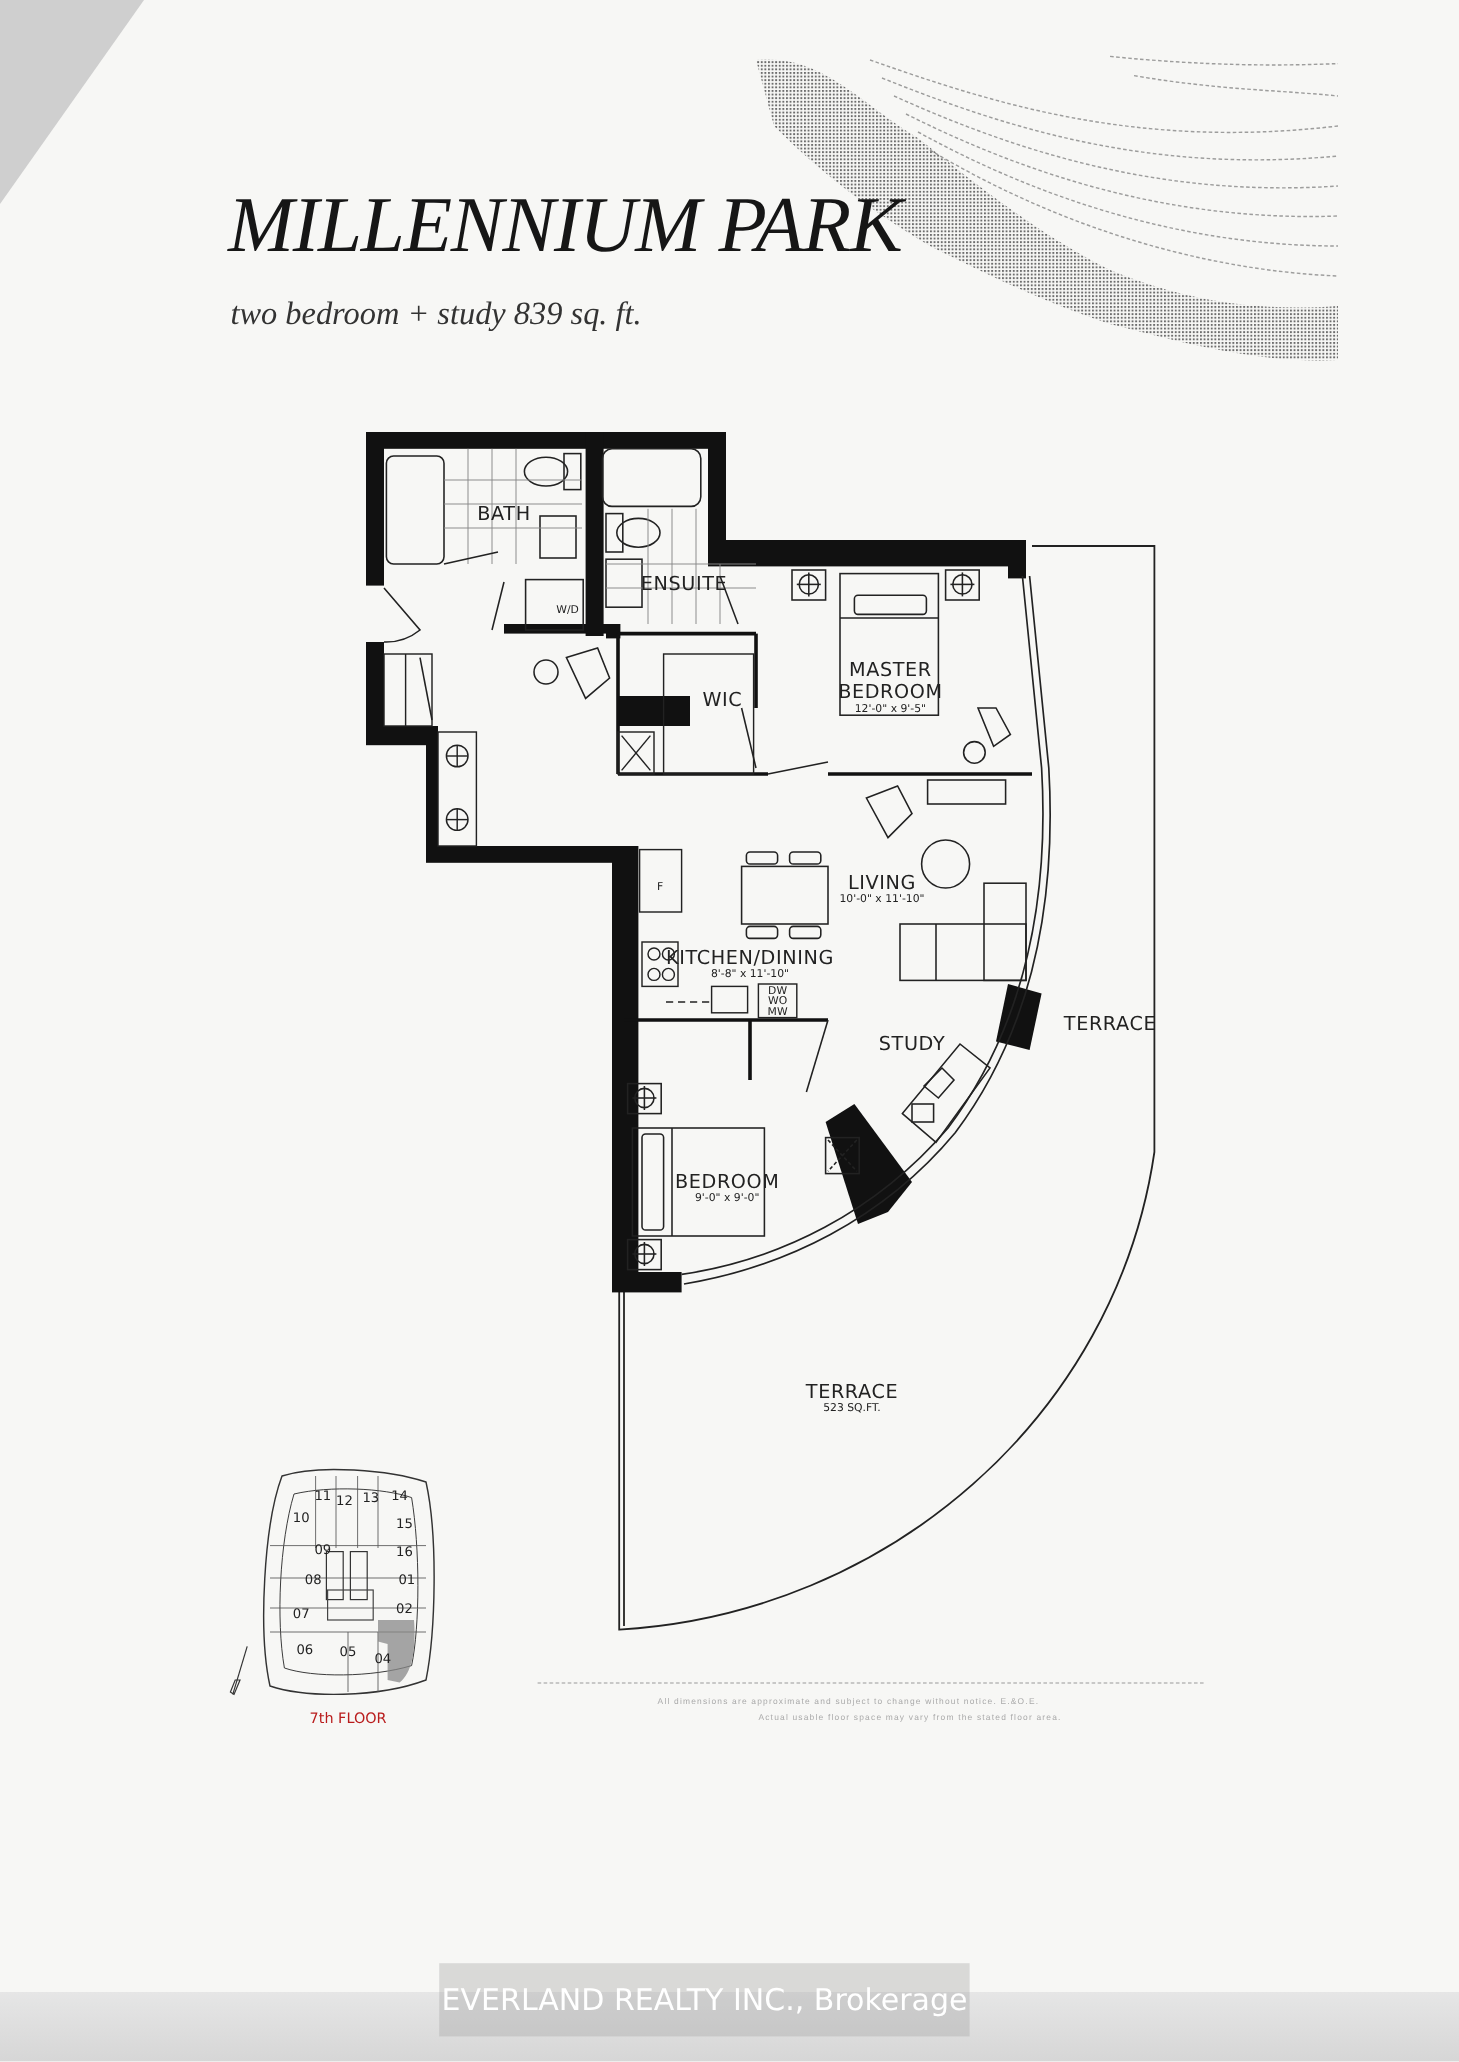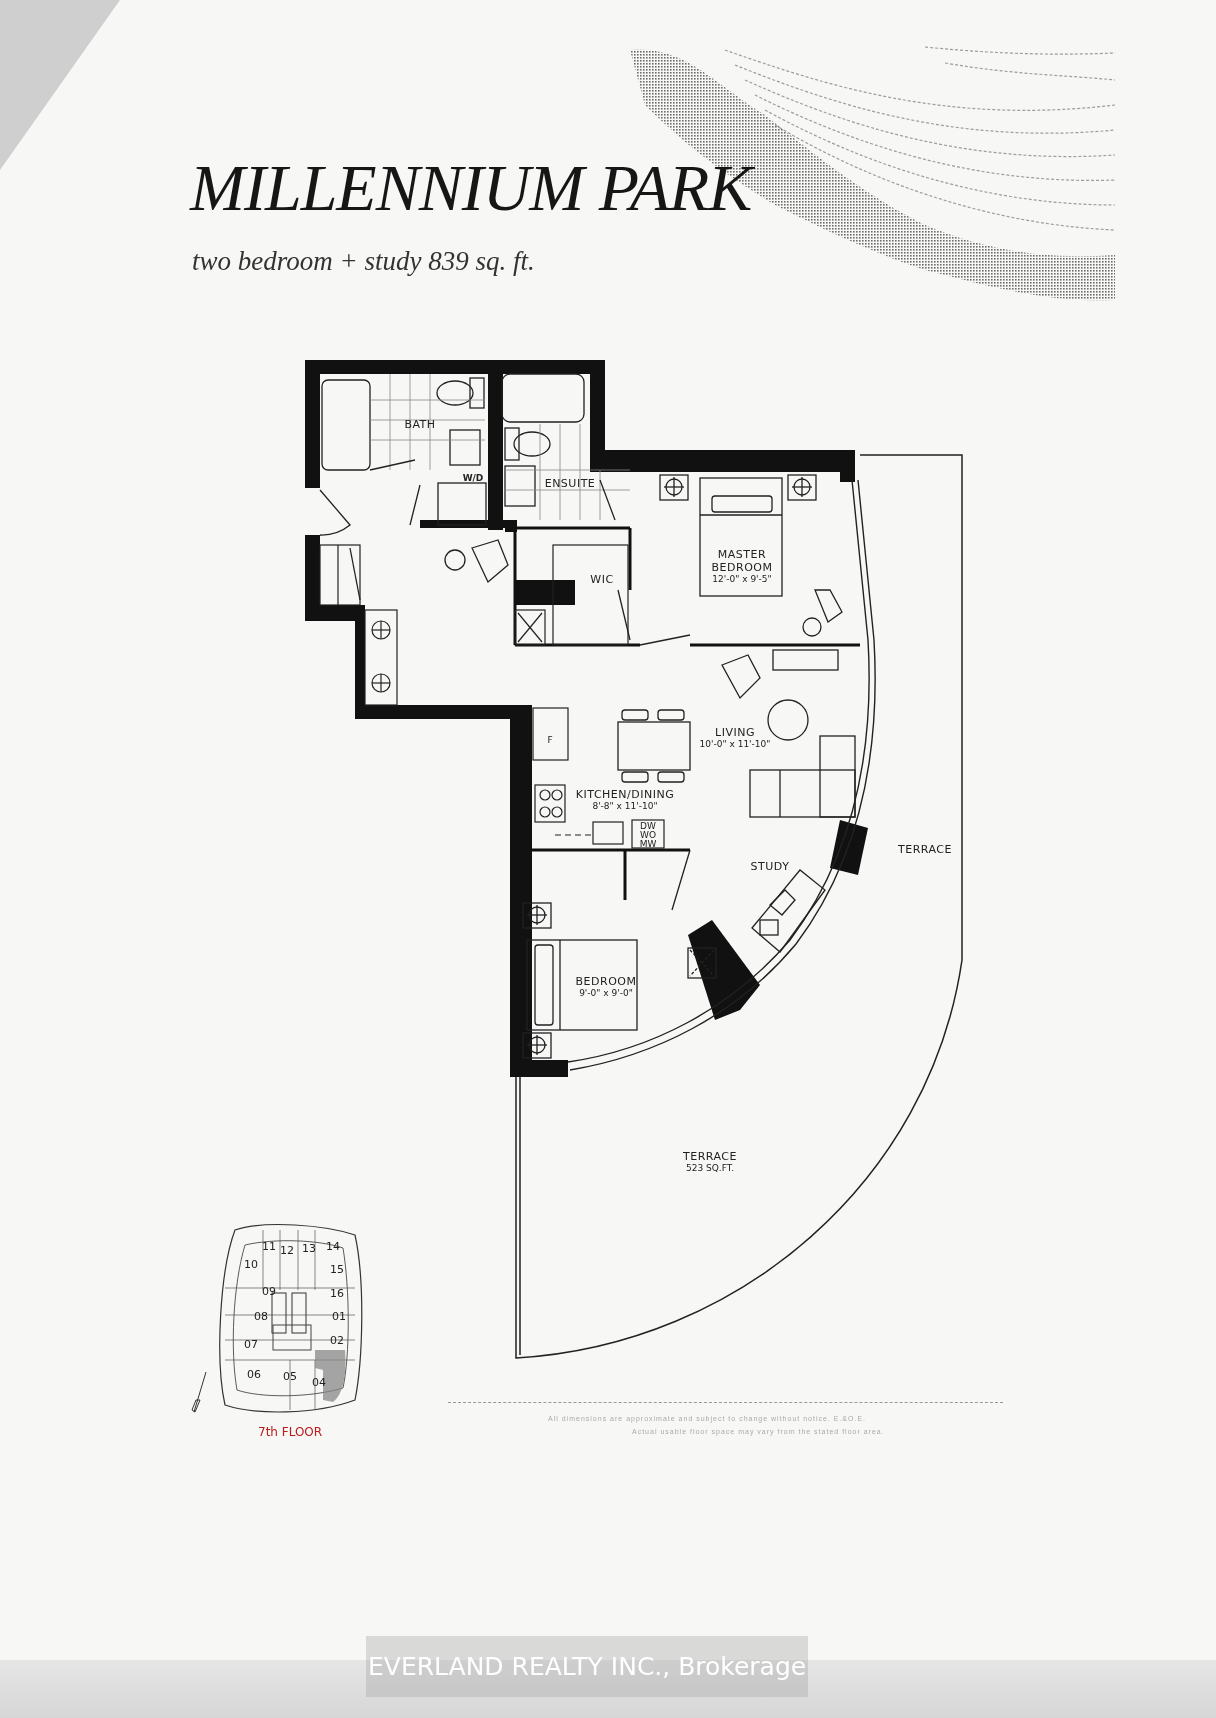--- a/index.html
+++ b/index.html
@@ -3,21 +3,21 @@
 <meta charset="utf-8">
 <style>
   html,body{margin:0;padding:0;}
   body{width:1216px;height:1718px;position:relative;overflow:hidden;background:#f7f7f5;font-family:"Liberation Sans",sans-serif;color:#1b1b1b;}
   .fold{position:absolute;left:0;top:0;width:0;height:0;border-top:170px solid #cfcfcf;border-right:120px solid transparent;}
   .texture{position:absolute;left:625px;top:45px;width:490px;height:260px;}
   .title{position:absolute;left:190px;top:150px;font-family:"Liberation Serif",serif;font-style:italic;font-size:66px;letter-spacing:-1px;color:#161616;white-space:nowrap;}
   .subtitle{position:absolute;left:192px;top:246px;font-family:"Liberation Serif",serif;font-style:italic;font-size:27px;color:#333;white-space:nowrap;}
   .plan{position:absolute;left:0;top:0;width:1216px;height:1718px;}
   .lbl{position:absolute;font-family:"DejaVu Sans",sans-serif;text-align:center;color:#222;white-space:nowrap;transform:translateX(-50%);}
-  .lbl .n{font-size:11px;letter-spacing:0.5px;}
+  .lbl .n{font-size:16px;letter-spacing:0.5px;}
   .lbl .d{font-size:9px;}
   .keyplan{position:absolute;left:215px;top:1220px;width:150px;height:200px;}
   .kp-num{position:absolute;font-family:"DejaVu Sans",sans-serif;font-size:11px;color:#222;}
   .floor-label{position:absolute;left:258px;top:1425px;font-family:"DejaVu Sans",sans-serif;font-size:12px;color:#b91c1c;}
   .fineprint{position:absolute;left:448px;top:1402px;width:555px;border-top:1px dashed #999;}
   .fp-line{position:absolute;font-size:7px;color:#aaa;letter-spacing:1px;white-space:nowrap;}
   .bottom-band{position:absolute;left:0;top:1660px;width:1216px;height:58px;background:linear-gradient(#e6e6e6,#d6d6d6);}
   .watermark{position:absolute;left:366px;top:1636px;font-family:"DejaVu Sans",sans-serif;font-size:25px;color:#fff;background:rgba(160,160,160,0.35);padding:16px 2px;white-space:nowrap;}
 </style>
 </head>
@@ -227,40 +227,40 @@
       <line x1="714" y1="950" x2="690" y2="976" stroke-dasharray="3 2"></line>
   </g>
 </svg>
 
 <div class="lbl" style="left:420px;top:418px;">
     <div class="n">BATH</div>
   </div>
 <div class="lbl" style="left:570px;top:477px;">
     <div class="n">ENSUITE</div>
   </div>
-<div class="lbl" style="left:473px;top:473px;font-weight:bold;">
+<div class="lbl" style="left:473px;top:504px;">
     <div class="d">W/D</div>
   </div>
 <div class="lbl" style="left:602px;top:573px;">
     <div class="n">WIC</div>
   </div>
 <div class="lbl" style="left:742px;top:548px;">
   <div class="n">MASTER</div>
   <div class="n">BEDROOM</div>
   <div class="d">12'-0" x 9'-5"</div>
 </div>
 <div class="lbl" style="left:735px;top:726px;">
   <div class="n">LIVING</div>
   <div class="d">10'-0" x 11'-10"</div>
 </div>
 <div class="lbl" style="left:625px;top:788px;">
   <div class="n">KITCHEN/DINING</div>
   <div class="d">8'-8" x 11'-10"</div>
 </div>
-<div class="lbl" style="left:760px;top:860px;margin-left:10px;">
+<div class="lbl" style="left:760px;top:860px;">
     <div class="n">STUDY</div>
   </div>
 <div class="lbl" style="left:606px;top:975px;">
   <div class="n">BEDROOM</div>
   <div class="d">9'-0" x 9'-0"</div>
 </div>
 <div class="lbl" style="left:925px;top:843px;">
     <div class="n">TERRACE</div>
   </div>
 <div class="lbl" style="left:710px;top:1150px;">

